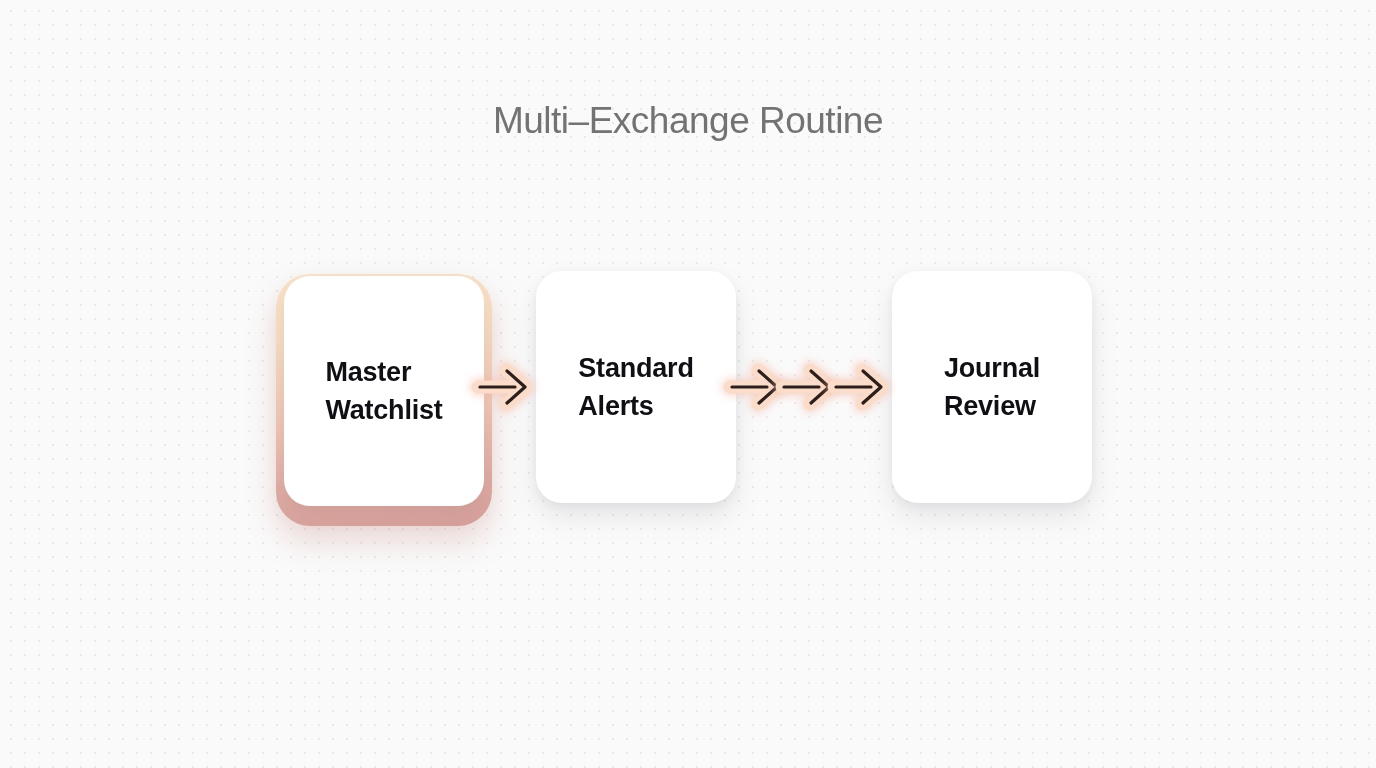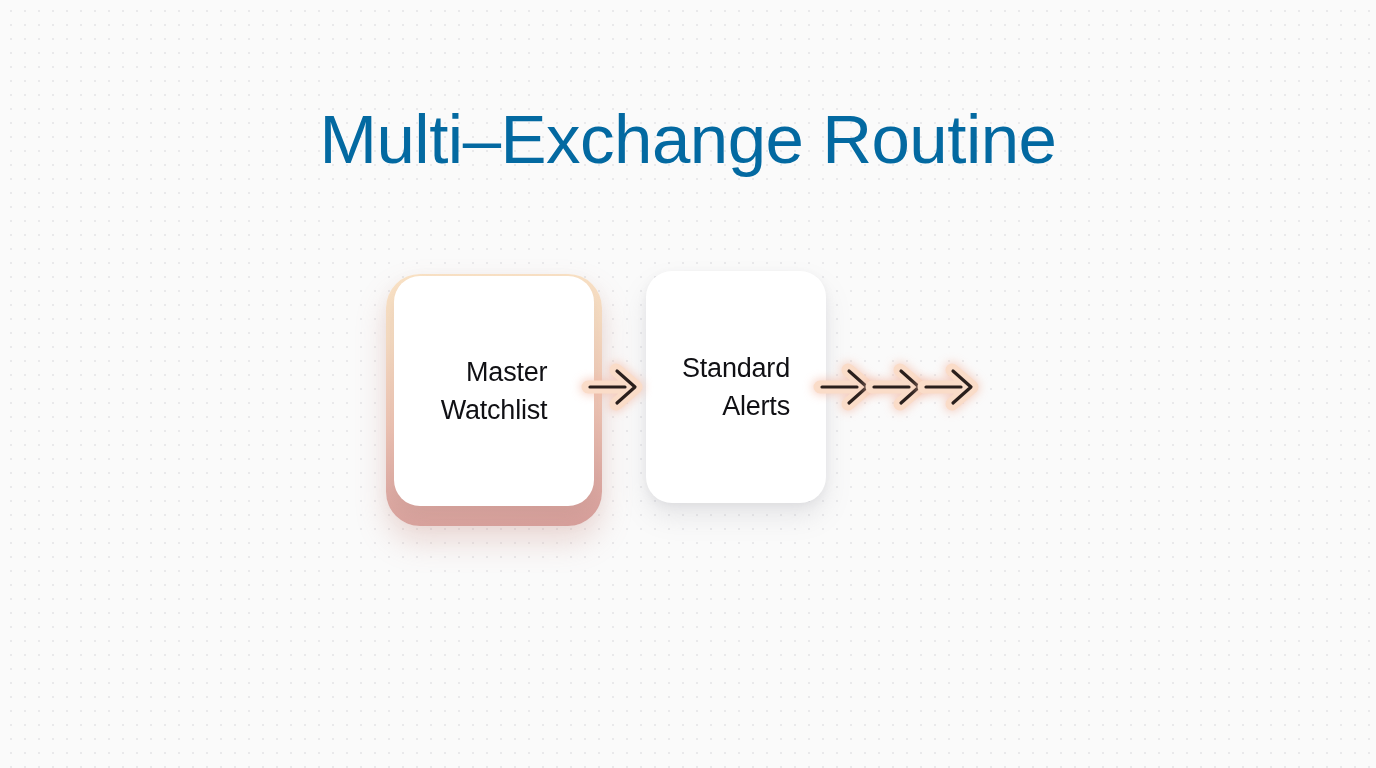--- a/index.html
+++ b/index.html
@@ -22,24 +22,24 @@
     opacity:.85;
     pointer-events:none;
   }
 
   #page-title {
     position:absolute;
     top:100px;
     left:0;
     width:100%;
     text-align:center;
-    font-size:69px;
+    font-size:37px;
     font-weight:400;
     letter-spacing:-0.5px;
-    color:#0369a1;
+    color:#737373;
     white-space:nowrap;
   }
 
   #flow-row {
     position:absolute;
     top:252px;
     left:0;
     width:100%;
     height:270px;
     display:flex;
@@ -52,37 +52,37 @@
   .node-wrap {
     position:relative;
     display:flex;
     align-items:center;
     justify-content:center;
     flex:0 0 auto;
   }
 
   .node-card {
     position:relative;
-    width:180px;
+    width:200px;
     height:232px;
     border-radius:26px;
     background:#ffffff;
     display:flex;
     align-items:center;
     justify-content:center;
     box-shadow:0 14px 26px rgba(130,130,140,.16),
                0 3px 8px rgba(130,130,140,.10);
   }
 
   .node-card .node-label {
     font-size:27px;
     line-height:1.42;
-    font-weight:400;
+    font-weight:700;
     color:#101014;
-    text-align:right;
+    text-align:left;
     letter-spacing:-0.2px;
     white-space:pre-line;
   }
 
   
   .node-wrap.is-active .glow-ring {
     position:absolute;
     top:6px;
     left:-8px;
     width:216px;
@@ -201,14 +201,20 @@
       </defs>
       <g filter="url(#ag4)" opacity=".62">
         <path d="M-6 33 H30 M22 16 L42 33 L22 50" stroke="#f3b8a4" stroke-width="16" stroke-linecap="round" stroke-linejoin="round" fill="none"></path>
       </g>
       <path d="M-6 33 H30 M22 16 L42 33 L22 50" stroke="#fadcc8" stroke-width="13" stroke-linecap="round" stroke-linejoin="round" fill="none"></path>
       <path d="M-4 33 H31" stroke="#2a1f1c" stroke-width="3.2" stroke-linecap="round" fill="none"></path>
       <path d="M23 17 L41 33 L23 49" stroke="#2a1f1c" stroke-width="3.2" stroke-linecap="round" stroke-linejoin="round" fill="none"></path>
     </svg>
   </div>
 
+  <div class="node-wrap">
+    <div class="node-card">
+      <div class="node-label">Journal
+Review</div>
+    </div>
+  </div>
 
 </div>
 
 </body></html>

